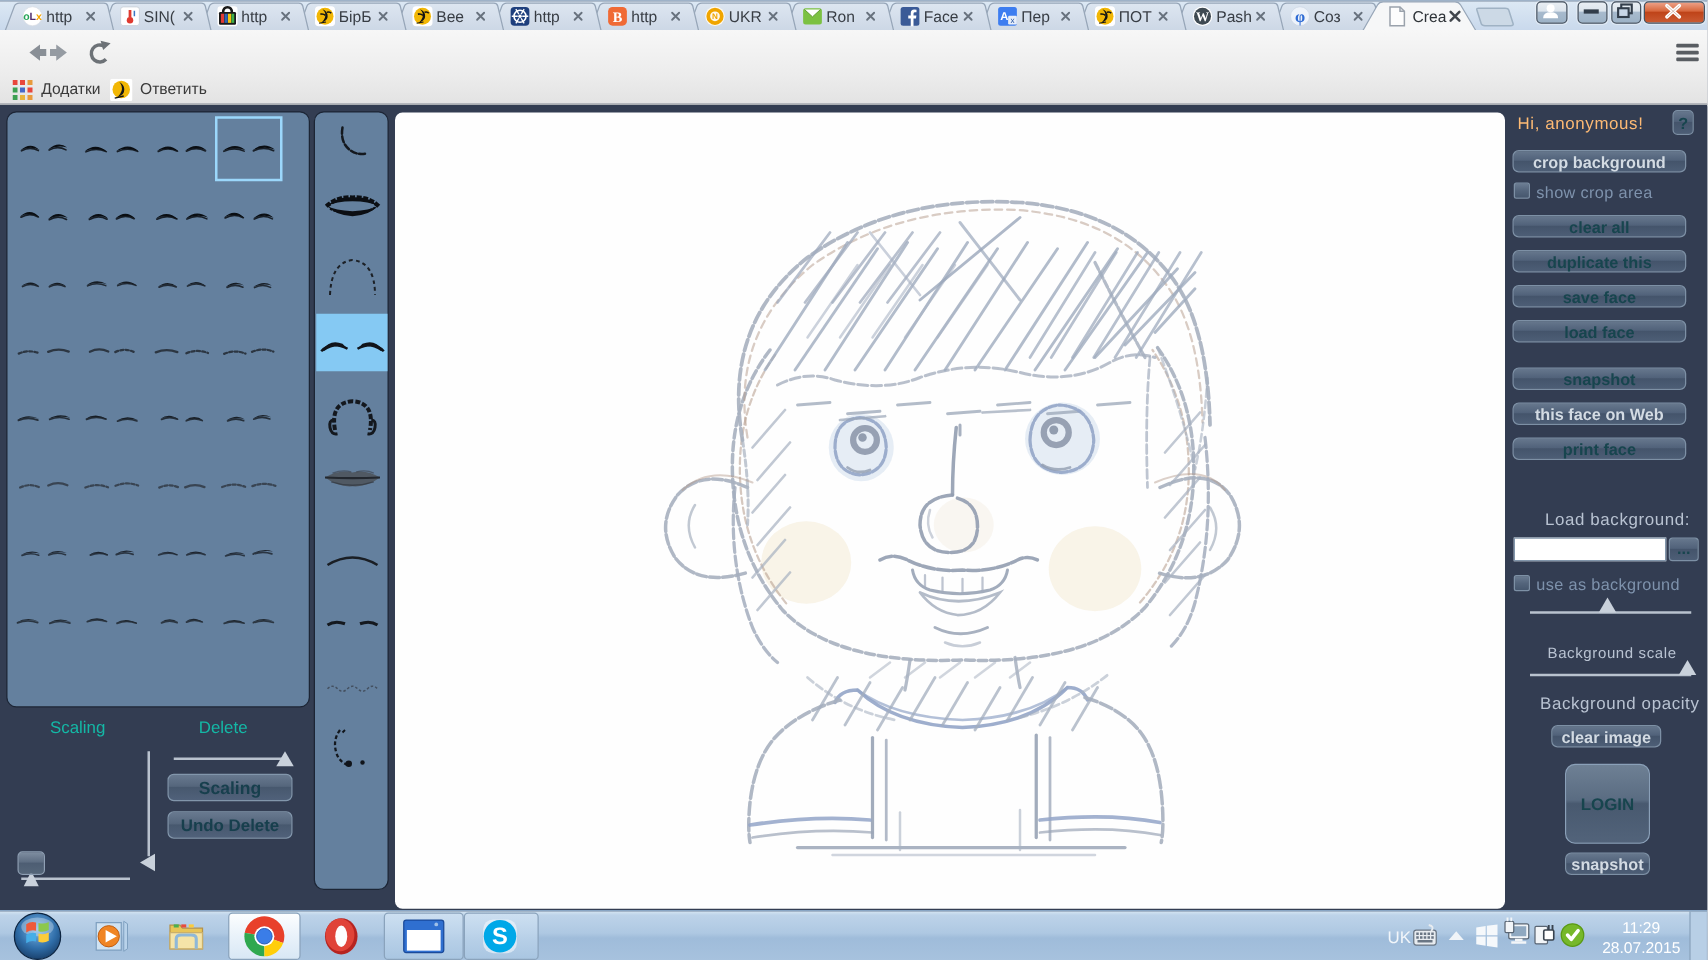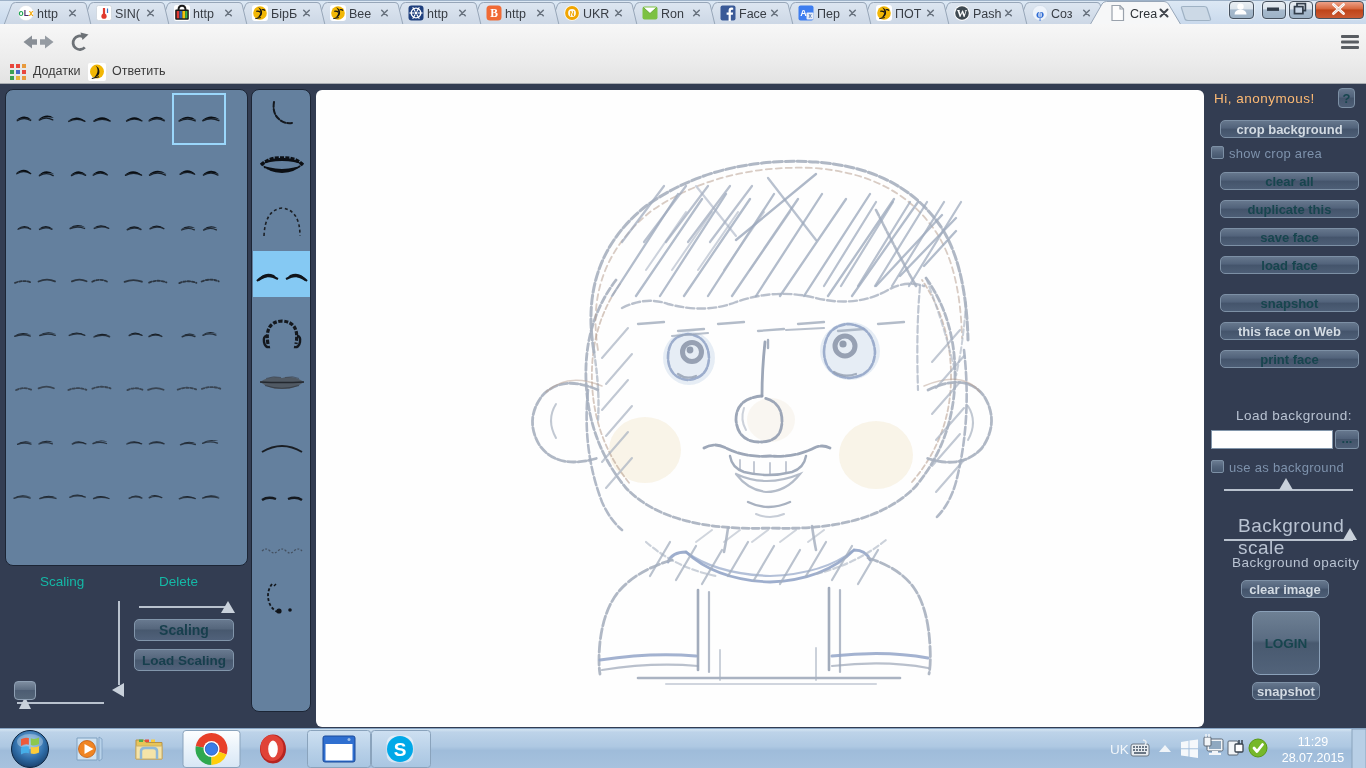--- a/index.html
+++ b/index.html
@@ -38,21 +38,21 @@
 .tri-left { position:absolute; width:0; height:0; border-top:7px solid transparent; border-bottom:7px solid transparent; border-right:12px solid #c9d1db; }
 .sbtn { position:absolute; border:1px solid #8296ab; border-radius:5px;
   background:linear-gradient(#68798f 0%,#55667c 45%,#47586e 50%,#50617a 100%);
   color:#173f4d; font-weight:bold; text-align:center; }
 #delete-btn { left:134px; top:534px; width:100px; height:22px; font-size:14px; line-height:21px; }
 #undo-btn { left:134px; top:564px; width:100px; height:22px; font-size:13.5px; line-height:21px; }
 #sq-handle { position:absolute; left:14px; top:596px; width:22px; height:19px; border:1px solid #8fa0b4; border-radius:4px;
   background:linear-gradient(#7e8da0 0%,#5d6d82 45%,#4d5d73 50%,#556679 100%); }
 
 #sidebar { position:absolute; left:1206px; top:0; width:160px; height:643px; font-size:13px; }
-.sb-btn { position:absolute; left:14px; width:139px; height:18px; border:1px solid #7d90a5; border-radius:5px;
+.sb-btn { position:absolute; left:4px; width:139px; height:18px; border:1px solid #7d90a5; border-radius:5px;
   background:linear-gradient(#66778d 0%,#51627a 45%,#44546b 50%,#4d5e76 100%);
   color:#17454e; font-weight:bold; font-size:13px; text-align:center; line-height:17px; }
 .sb-btn.light { color:#d3dbe3; }
 .sb-check { position:absolute; left:5px; width:13px; height:13px; border:1px solid #7d90a5; border-radius:2px;
   background:linear-gradient(#6b7c92 0%,#54657c 50%,#46576e 100%); }
 .sb-lbl { position:absolute; color:#7e92ac; font-size:13px; letter-spacing:0.3px; }
 
 #taskbar { position:absolute; left:0; top:728px; width:1366px; height:40px;
   background:linear-gradient(#d5e5f2 0%,#bdd3e9 8%,#aec8e2 45%,#9fbcda 55%,#a7c2de 100%); border-top:1px solid #88a5c4; }
 </style>
@@ -575,30 +575,30 @@
       <div class="sb-btn" style="top:208.5px;">snapshot</div>
       <div class="sb-btn light" style="top:237px;">this face on Web</div>
       <div class="sb-btn" style="top:265px;">print face</div>
       <div style="position:absolute;left:30px;top:323px;color:#b9c3d2;font-size:13.5px;letter-spacing:0.5px;">Load background:</div>
       <div style="position:absolute;left:5px;top:345px;width:122px;height:19px;background:#fff;border:1px solid #8296ab;"></div>
       <div class="sb-btn" style="left:129px;top:345px;width:24px;height:19px;line-height:16px;border-radius:3px;">...</div>
       <div class="sb-check" style="top:375px;"></div>
       <div class="sb-lbl" style="left:23px;top:375px;">use as background</div>
       <div class="slider-line" style="left:18px;top:404px;width:129px;height:2px;"></div>
       <div class="tri-up" style="left:73px;top:393px;"></div>
-      <div style="position:absolute;left:32px;top:430px;color:#b9c3d2;font-size:19px;letter-spacing:0.5px;">Background scale</div>
+      <div style="position:absolute;left:32px;top:430px;color:#b9c3d2;font-size:12px;letter-spacing:0.5px;">Background scale</div>
       <div class="slider-line" style="left:18px;top:454px;width:129px;height:2px;"></div>
       <div class="tri-up" style="left:137px;top:443px;"></div>
       <div style="position:absolute;left:26px;top:470px;color:#b9c3d2;font-size:13.5px;letter-spacing:0.5px;">Background opacity</div>
       <div class="sb-btn light" style="left:35px;top:495px;width:88px;">clear image</div>
       <div style="position:absolute;left:46px;top:526px;width:68px;height:64px;border:1px solid #8aa0b8;border-radius:8px;background:linear-gradient(#6e8094 0%,#5a6c82 45%,#48596f 50%,#52637a 100%);color:#17454e;font-weight:bold;font-size:13.5px;text-align:center;line-height:64px;">LOGIN</div>
       <div class="sb-btn light" style="left:46px;top:597px;width:68px;">snapshot</div>
     </div>
     <div id="delete-btn" class="sbtn">Scaling</div>
-    <div id="undo-btn" class="sbtn">Load Scaling</div>
+    <div id="undo-btn" class="sbtn">Undo Delete</div>
     <div id="sq-handle"></div>
   </div>
   <div id="taskbar">
       <svg width="1366" height="40" style="position:absolute;left:0;top:0;">
         <defs>
 <radialGradient id="orbg" cx="0.5" cy="0.35" r="0.75">
  <stop offset="0" stop-color="#7fb8e8"></stop>
             <stop offset="0.55" stop-color="#2f6da8"></stop>
             <stop offset="1" stop-color="#123056"></stop>
 </radialGradient>

